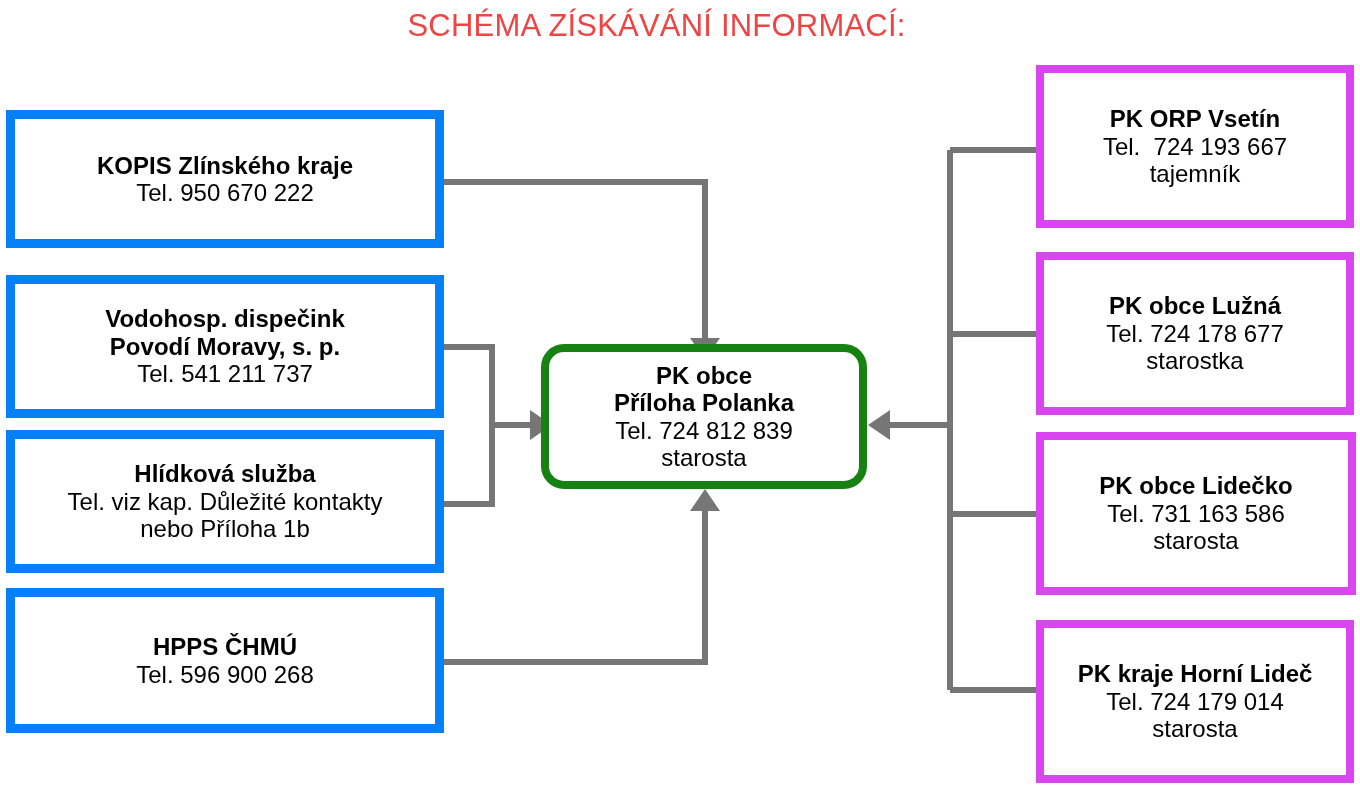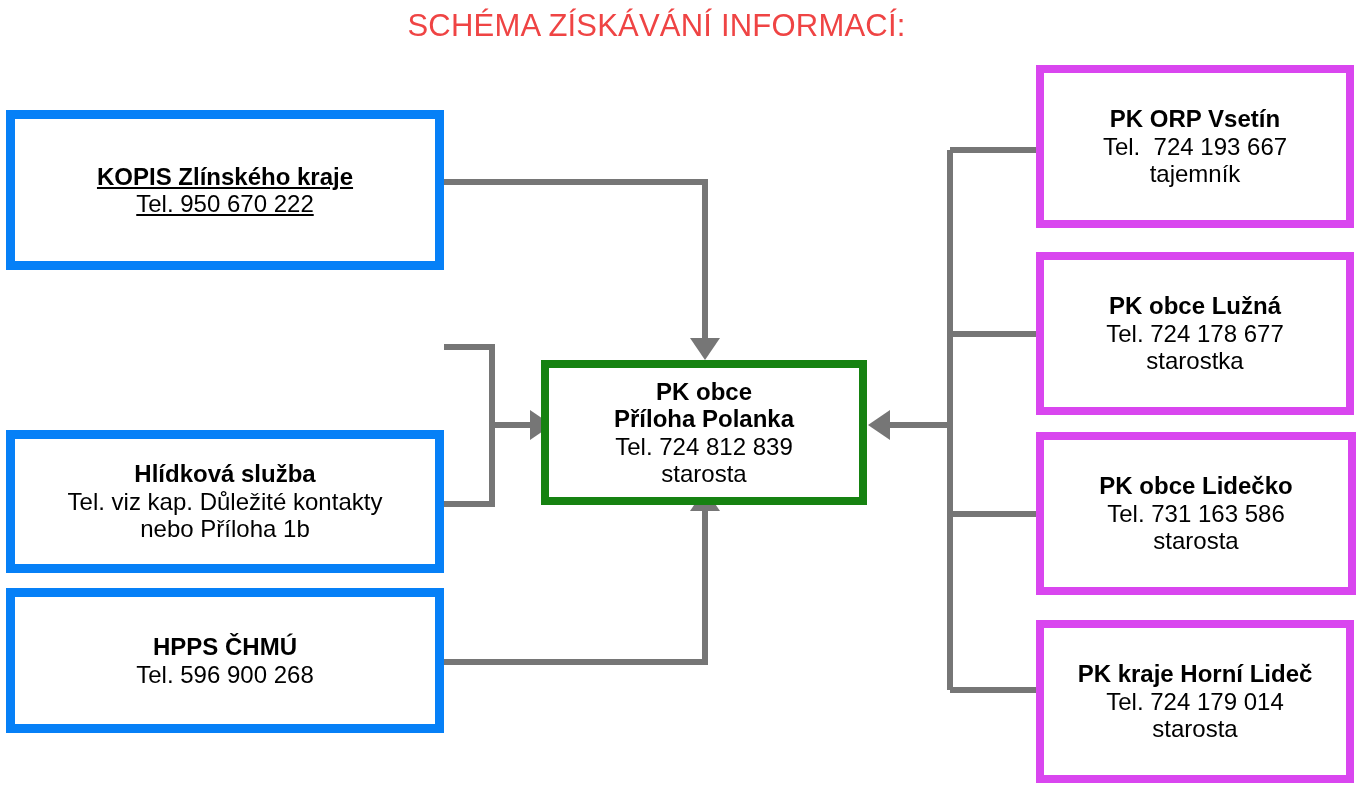--- a/index.html
+++ b/index.html
@@ -75,27 +75,27 @@
     border: 8px solid #168211;
     font-size: 24px;
   }
 
   .node-orange {
     border: 8px solid #d946ef;
     font-size: 24px;
   }
 
   
-  #node-kopis      { left: 6px;  top: 110px; width: 438px; height: 160px; text-decoration: underline; }
+  #node-kopis      { left: 6px;  top: 110px; width: 438px; height: 138px; }
   #node-vodohosp   { left: 6px;  top: 275px; width: 438px; height: 143px; }
   #node-hlidkova   { left: 6px;  top: 430px; width: 438px; height: 143px; }
   #node-hpps       { left: 6px;  top: 588px; width: 438px; height: 145px; }
 
   
-  #node-center     { left: 541px; top: 360px; width: 326px; height: 145px; }
+  #node-center     { left: 541px; top: 344px; width: 326px; height: 145px; border-radius: 23px; }
 
   
   #node-vsetin     { left: 1036px; top: 65px;  width: 318px; height: 163px; }
   #node-luzna      { left: 1036px; top: 252px; width: 318px; height: 163px; }
   #node-lidecko    { left: 1036px; top: 432px; width: 320px; height: 163px; }
   #node-hornilidec { left: 1036px; top: 620px; width: 318px; height: 163px; }
 </style>
 </head>
 <body>
 
@@ -134,20 +134,25 @@
       <polygon points="530,410 530,440 552,425"></polygon>
       <polygon points="890,410 890,440 868,425"></polygon>
     </g>
   </svg>
 
   <div class="node node-blue" id="node-kopis">
     <span class="ln bold">KOPIS Zlínského kraje</span>
     <span class="ln">Tel. 950 670 222</span>
   </div>
 
+  <div class="node node-blue" id="node-vodohosp">
+    <span class="ln bold">Vodohosp. dispečink</span>
+    <span class="ln bold">Povodí Moravy, s. p.</span>
+    <span class="ln">Tel. 541 211 737</span>
+  </div>
 
   <div class="node node-blue" id="node-hlidkova">
     <span class="ln bold">Hlídková služba</span>
     <span class="ln">Tel. viz kap. Důležité kontakty</span>
     <span class="ln">nebo Příloha 1b</span>
   </div>
 
   <div class="node node-blue" id="node-hpps">
     <span class="ln bold">HPPS ČHMÚ</span>
     <span class="ln">Tel. 596 900 268</span>

